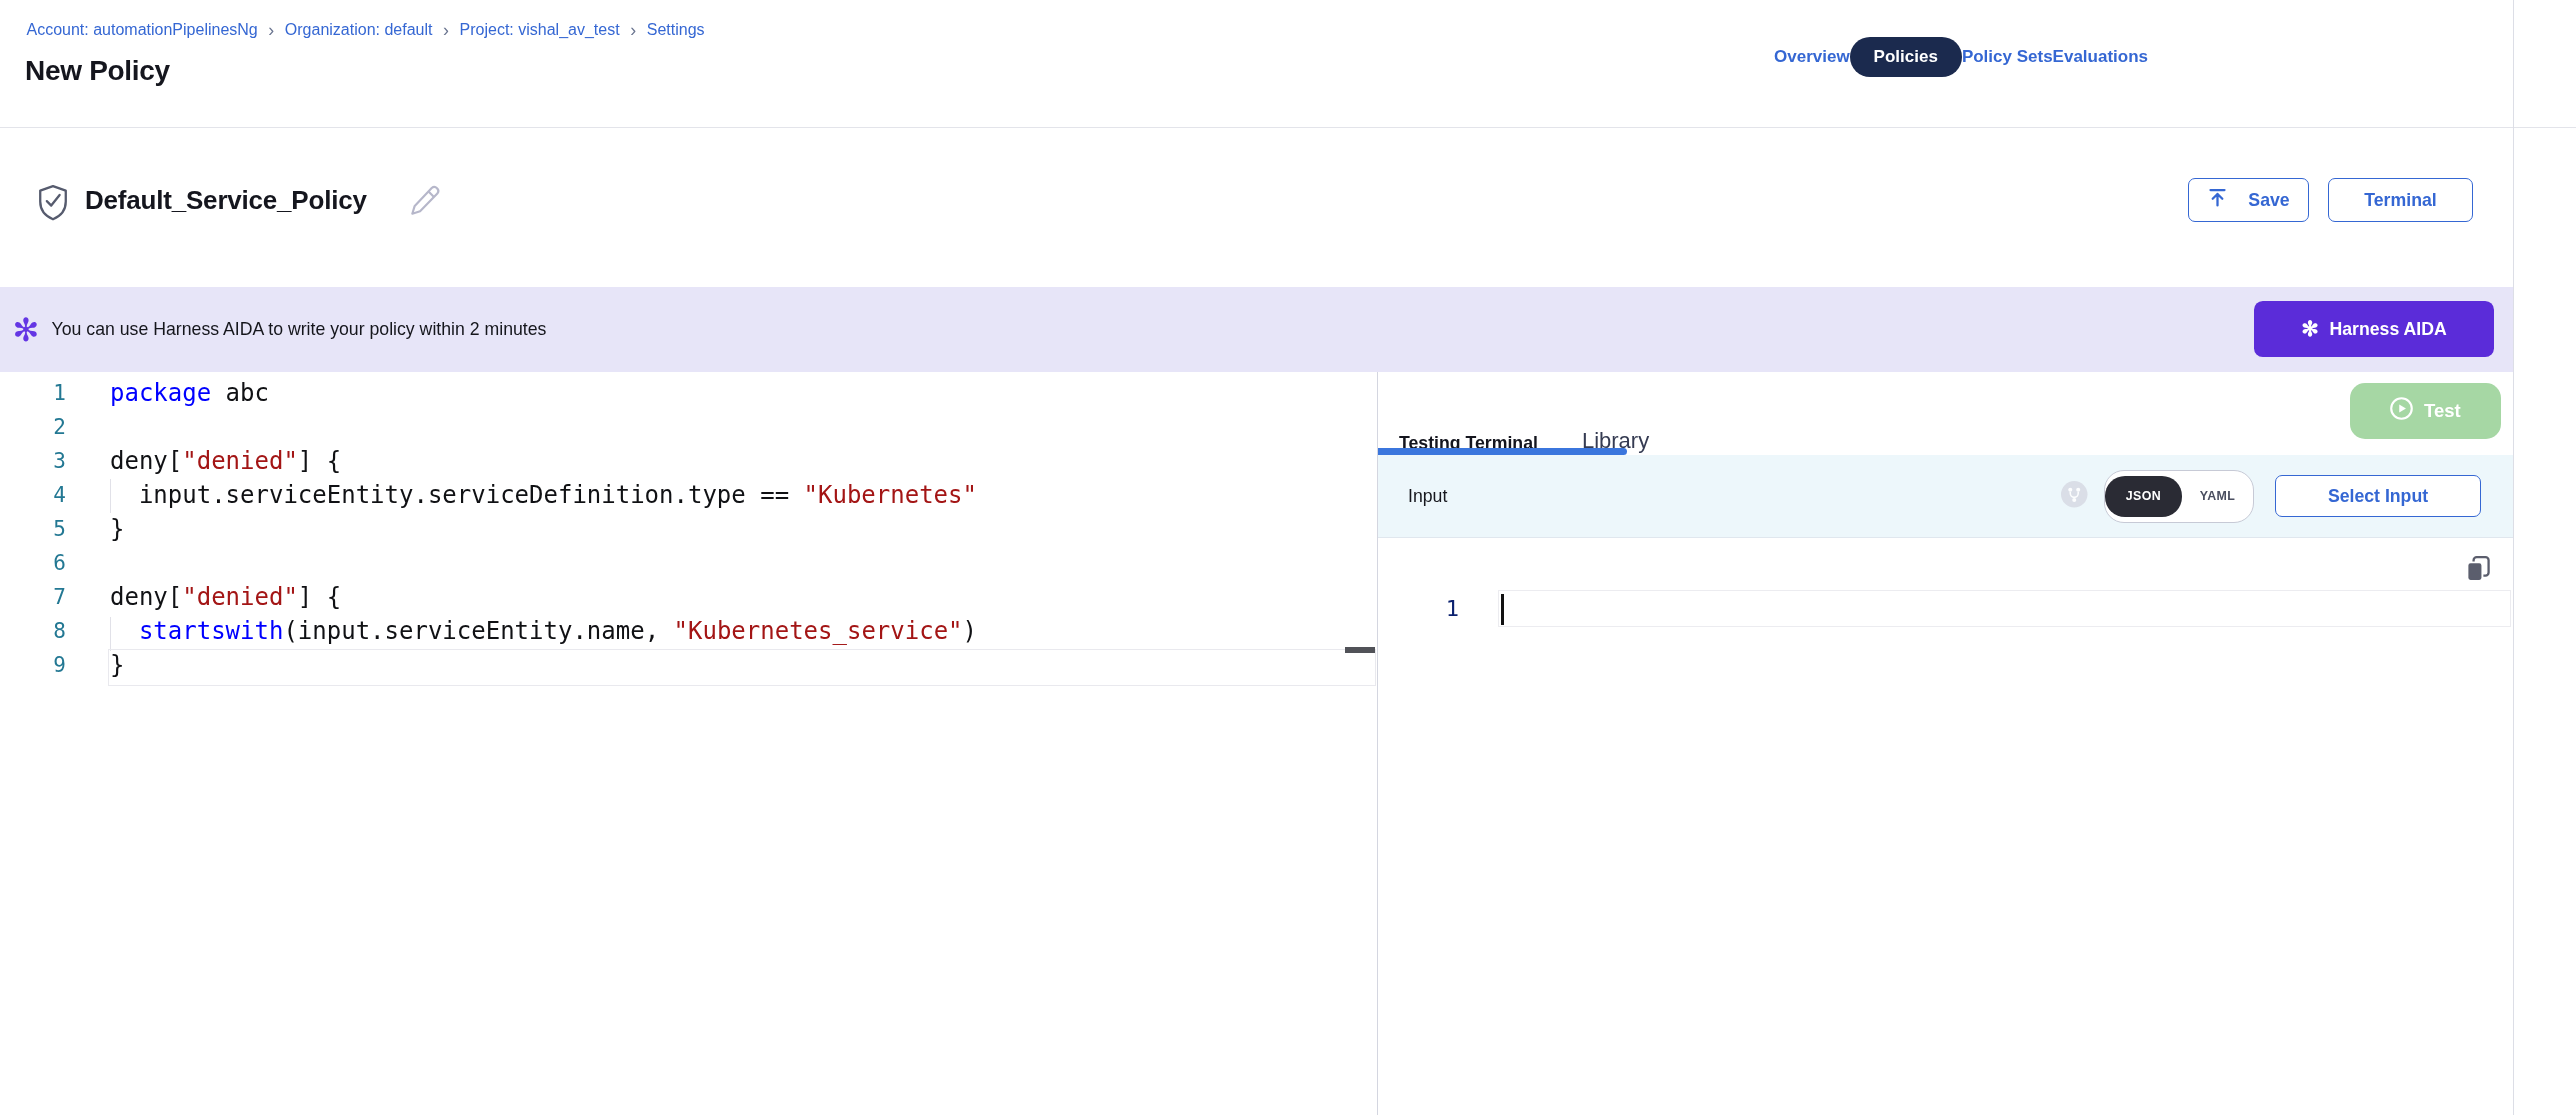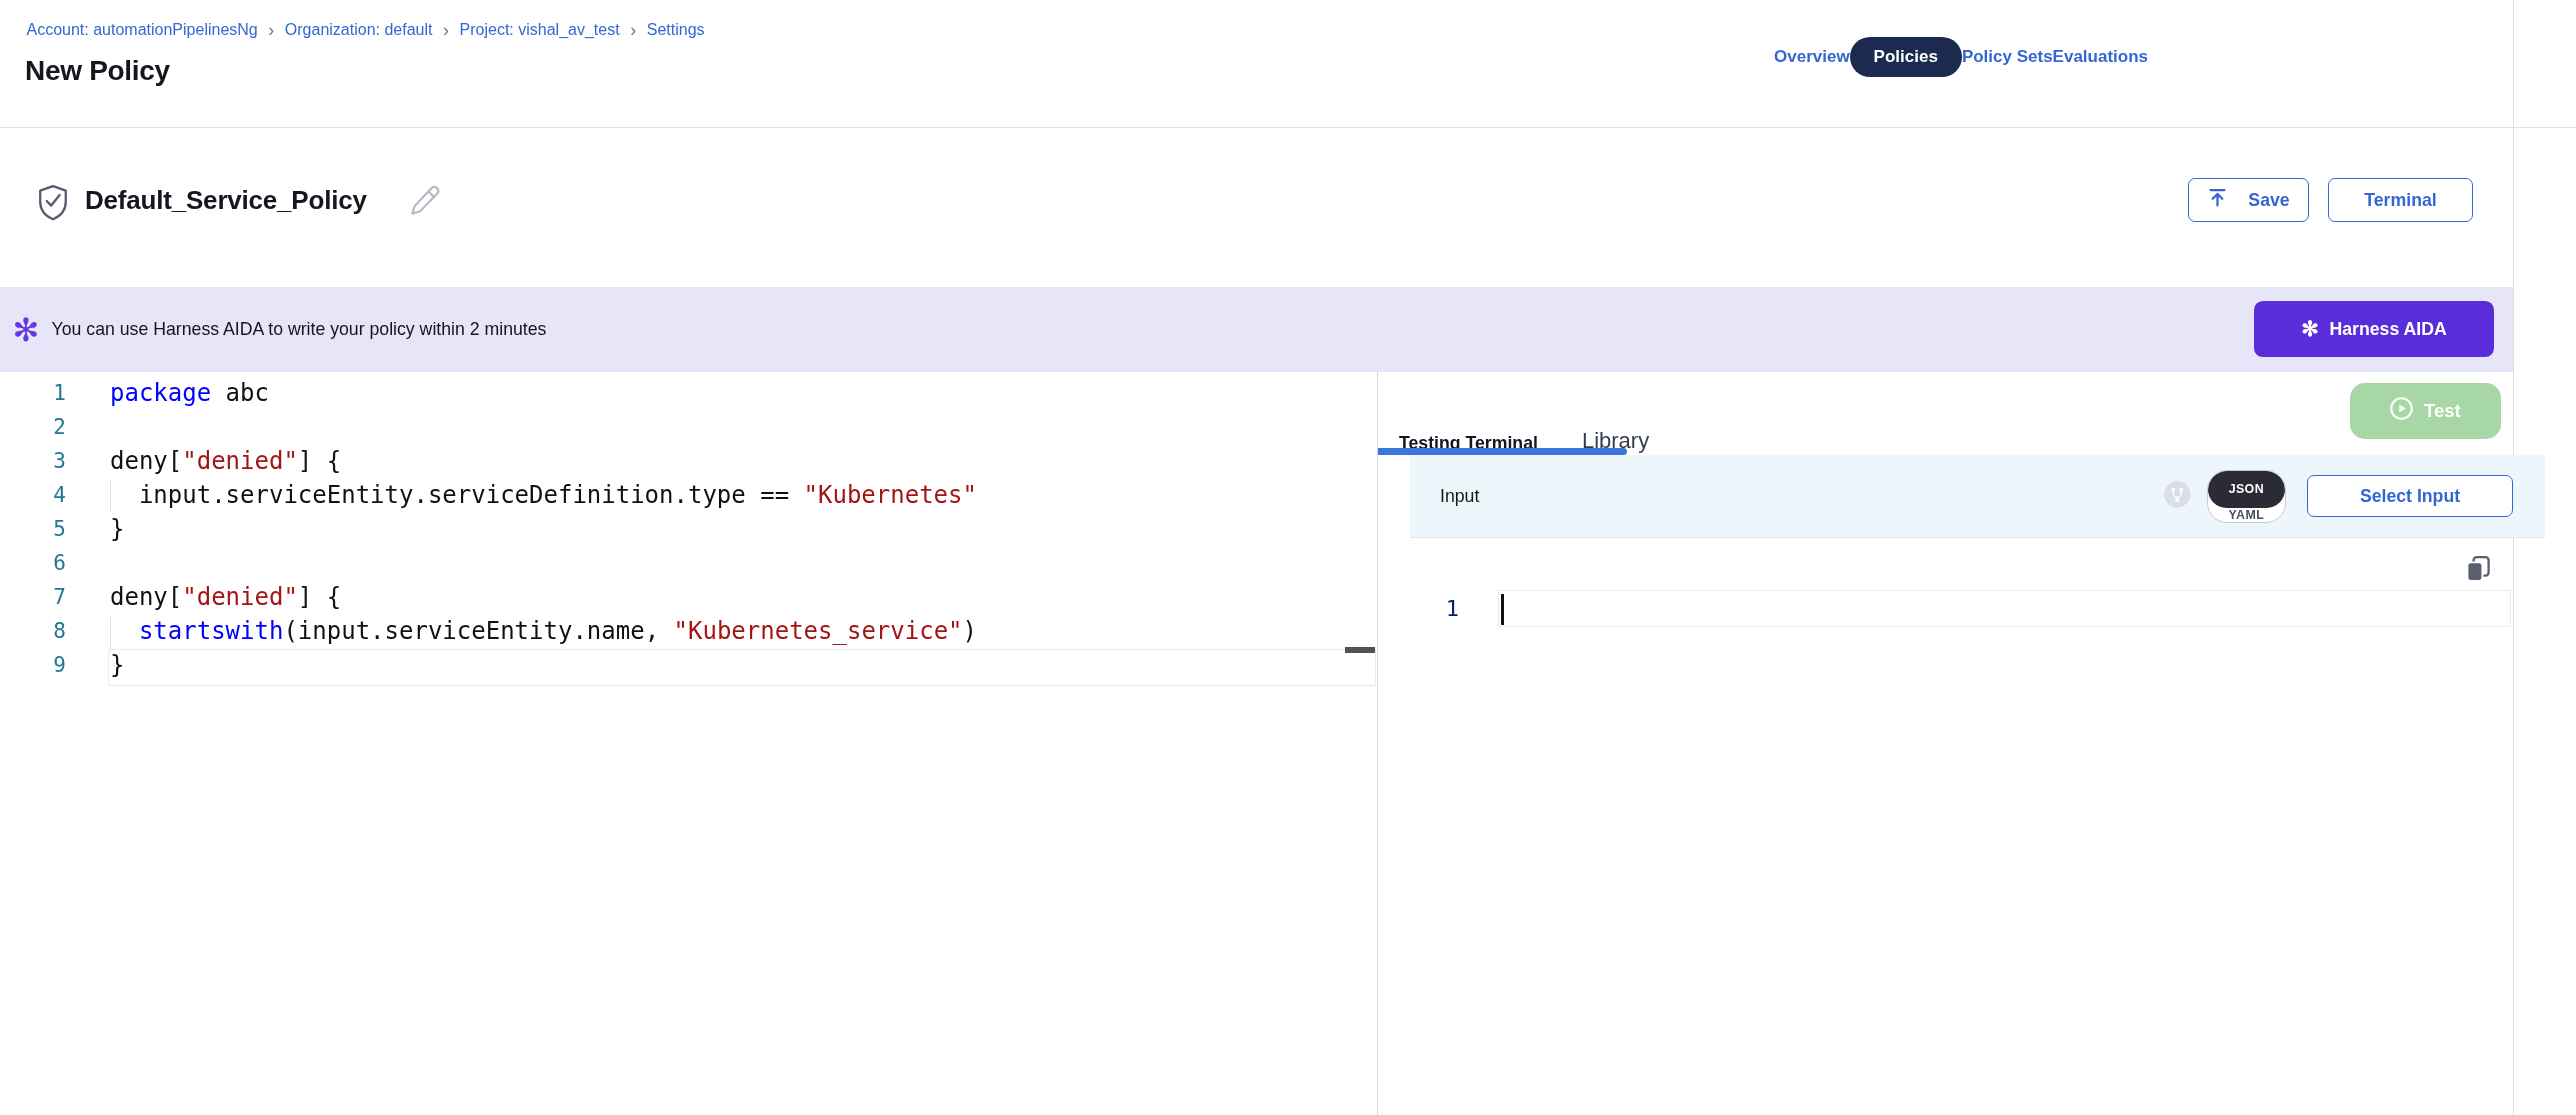--- a/index.html
+++ b/index.html
@@ -66,26 +66,26 @@
   .tp-tab-active { font-size:17.7px; font-weight:700; color:#14151e; cursor:pointer; }
   .tp-tab { font-size:22px; color:#353b52; cursor:pointer; }
   .tp-underline { position:absolute; left:0; top:76px; width:249px; height:7px;
                   background:var(--tab_underline,#3b76dd); border-radius:0 3.5px 3.5px 0; }
   .test-btn { position:absolute; right:12.4px; top:10.6px; width:151px; height:56px; border:none; border-radius:15px;
               background:var(--test_green,#a6d7a4); color:#fff; font-size:18.5px; font-weight:700;
               display:flex; align-items:center; justify-content:center; gap:9.7px; cursor:default;
               font-family:"Liberation Sans",sans-serif; }
 
   .input-row { position:absolute; left:0; top:83px; width:1135px; height:83px; background:var(--input_row_bg,#edf7fb);
-               display:flex; align-items:center; padding:0 32px 0 30px; border-bottom:0.9px solid #e0e7ee;margin-left:32px; }
+               display:flex; align-items:center; padding:0 32px 0 30px; border-bottom:0.9px solid #e0e7ee; }
   .input-label { font-size:17.7px; color:#16171d; }
   .input-row .spacer { flex:1; }
   .fork-icon { margin-right:16px; flex:none; opacity:.85; cursor:pointer; }
   .fmt-toggle { height:53px; border:0.9px solid #c7cad6; border-radius:20px; background:#fff;
-                display:flex; align-items:center; overflow:hidden; margin-right:21px;flex-direction:column; }
+                display:flex; align-items:center; overflow:hidden; margin-right:21px; }
   .fmt-json { height:41px; padding:0 21px; background:#2a2b34; color:#fff; font-size:12.4px; font-weight:700;
               letter-spacing:0.4px; display:flex; align-items:center; border-radius:20px; cursor:pointer; }
   .fmt-yaml { padding:0 17.7px; color:#4a4e60; font-size:12.4px; font-weight:700; letter-spacing:0.4px; cursor:pointer; }
   .select-input-btn { width:206px; height:42px; background:#fff; border:1.8px solid var(--link_blue,#3567d3);
                       border-radius:7px; color:var(--link_blue,#3567d3); font-size:17.7px; font-weight:600;
                       display:flex; align-items:center; justify-content:center; cursor:pointer;
                       font-family:"Liberation Sans",sans-serif; }
 
   .input-editor { position:absolute; left:0; top:166px; width:1135px; height:578px; background:#fff; }
   .copy-icon { position:absolute; right:20px; top:16px; cursor:pointer; }

